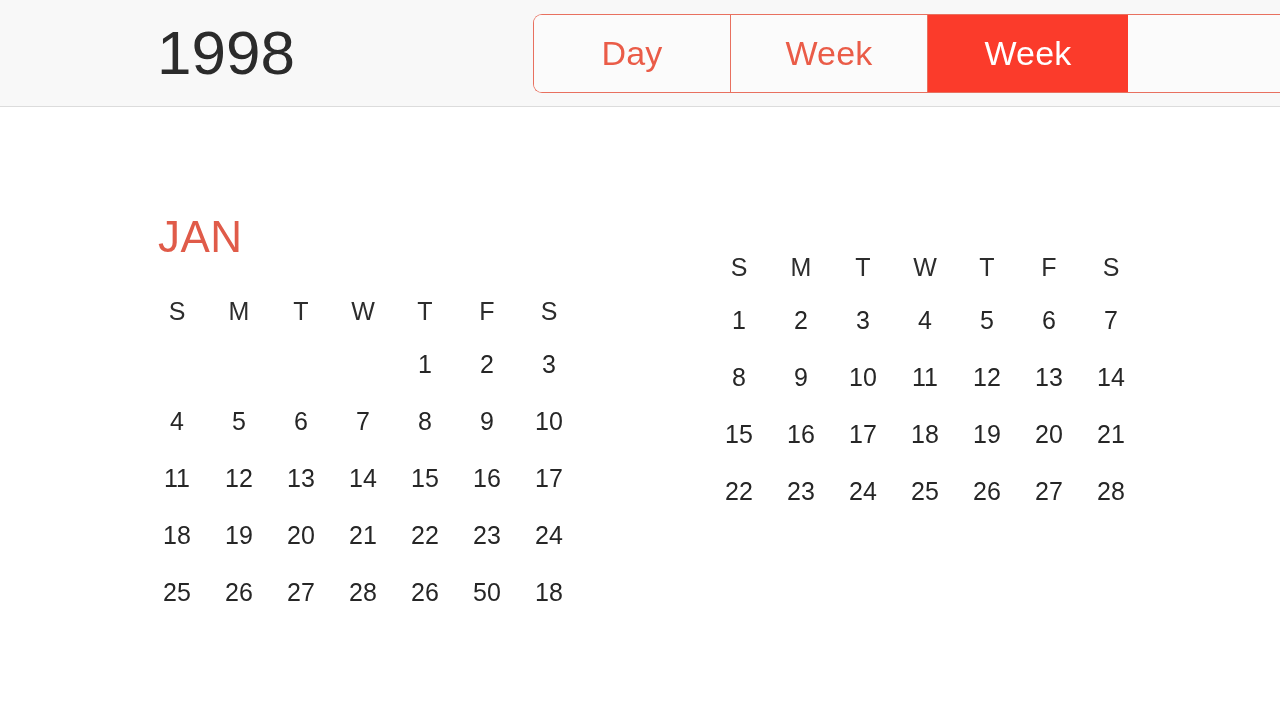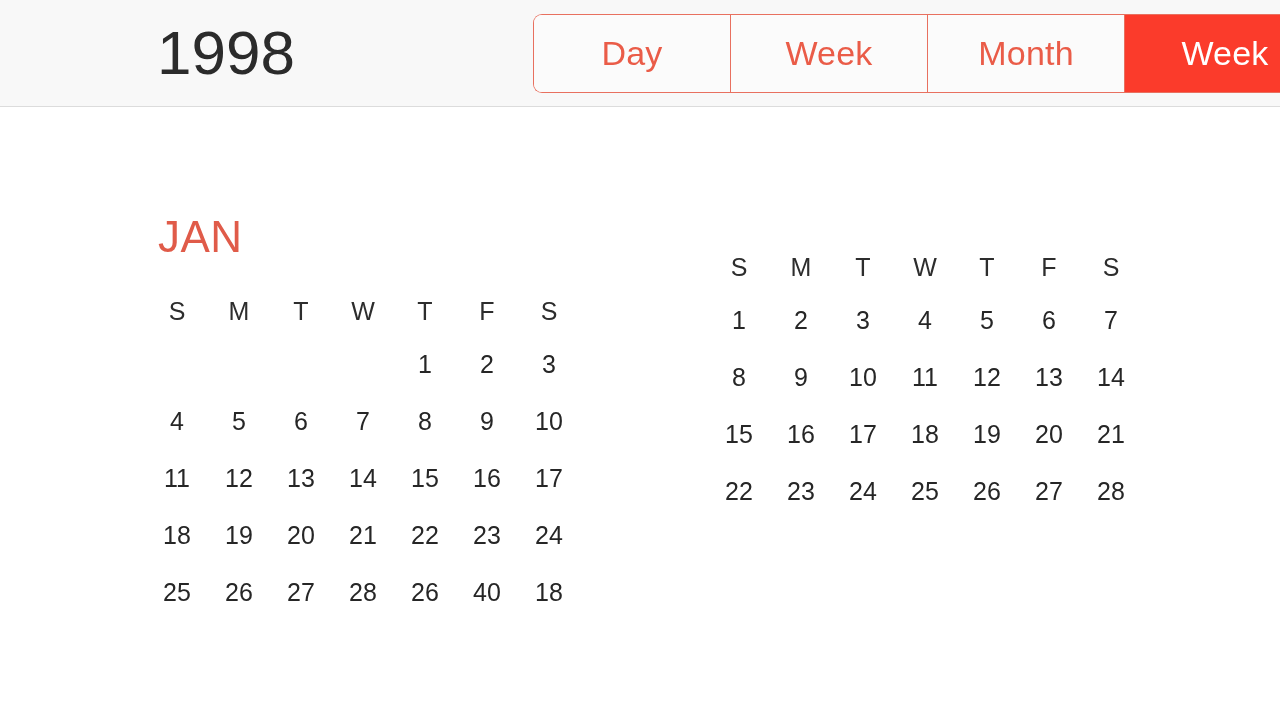--- a/index.html
+++ b/index.html
@@ -164,23 +164,20 @@
     <div class="segmented">
 
       <div class="segment">
         <span>Day</span>
       </div>
 
       <div class="segment">
         <span>Week</span>
       </div>
 
-      <div class="segment">
-        <span>Month</span>
-      </div>
 
       <div class="segment selected">
         <span>Week</span>
       </div>
 
     </div>
   </div>
 
   <div class="months">
 
@@ -228,21 +225,21 @@
         <div class="day">21</div>
         <div class="day">22</div>
         <div class="day">23</div>
         <div class="day">24</div>
 
         <div class="day">25</div>
         <div class="day">26</div>
         <div class="day">27</div>
         <div class="day">28</div>
         <div class="day">26</div>
-        <div class="day">40</div>
+        <div class="day">50</div>
         <div class="day">18</div>
       </div>
     </div>
 
     <div class="month month-feb">
 
       <div class="weekday-row">
         <div class="weekday">S</div>
         <div class="weekday">M</div>
         <div class="weekday">T</div>

